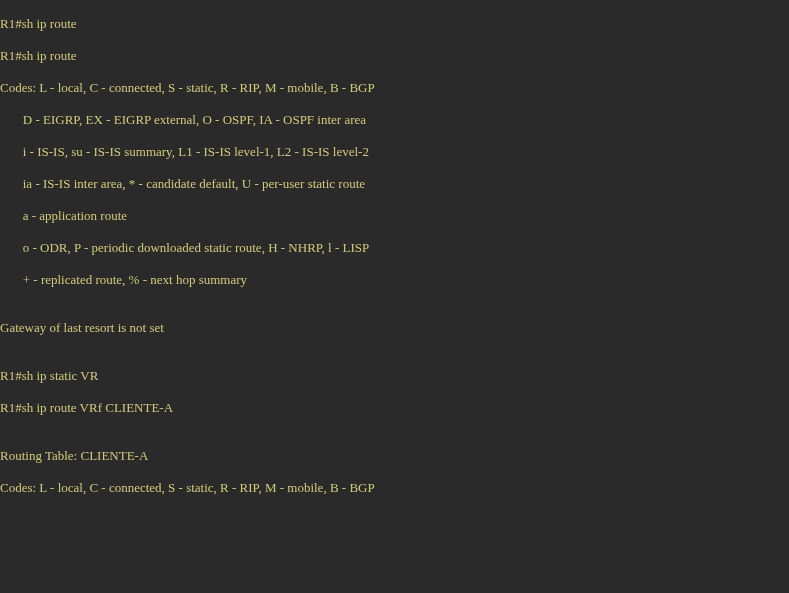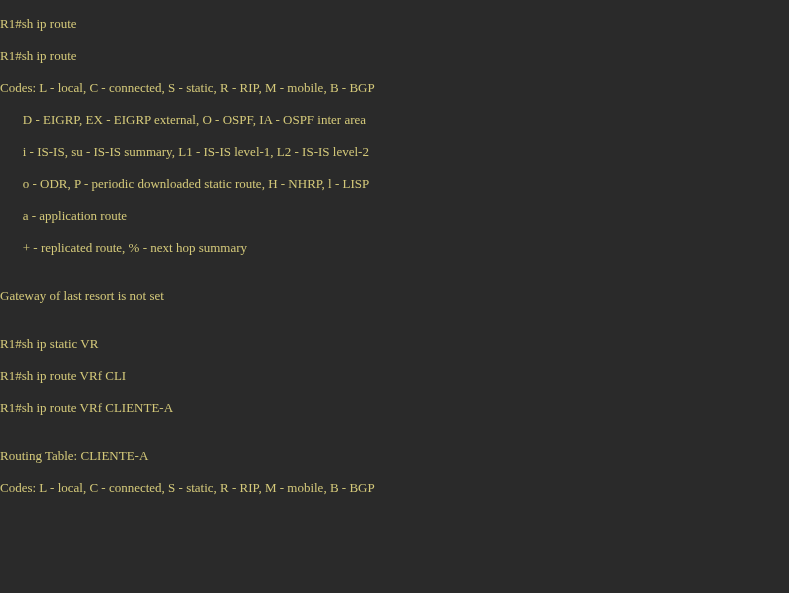--- a/index.html
+++ b/index.html
@@ -28,28 +28,28 @@
   </style>
 </head>
 <body>
 
 <div class="terminal">
 <span class="line">R1#sh ip route</span>
 <span class="line">R1#sh ip route</span>
 <span class="line">Codes: L - local, C - connected, S - static, R - RIP, M - mobile, B - BGP</span>
 <span class="line">       D - EIGRP, EX - EIGRP external, O - OSPF, IA - OSPF inter area</span>
 <span class="line">       i - IS-IS, su - IS-IS summary, L1 - IS-IS level-1, L2 - IS-IS level-2</span>
+<span class="line">       ia - IS-IS inter area, * - candidate default, U - per-user static route</span>
+<span class="line">       a - application route</span>
 <span class="line">       o - ODR, P - periodic downloaded static route, H - NHRP, l - LISP</span>
-<span class="line">       a - application route</span>
 <span class="line">       + - replicated route, % - next hop summary</span>
 <span class="line"></span>
 <span class="line">Gateway of last resort is not set</span>
 <span class="line"></span>
 <span class="line">R1#sh ip static VR</span>
-<span class="line">R1#sh ip route VRf CLI</span>
 <span class="line">R1#sh ip route VRf CLIENTE-A</span>
 <span class="line"></span>
 <span class="line">Routing Table: CLIENTE-A</span>
 <span class="line">Codes: L - local, C - connected, S - static, R - RIP, M - mobile, B - BGP</span>
 
 
 
 
 
 

